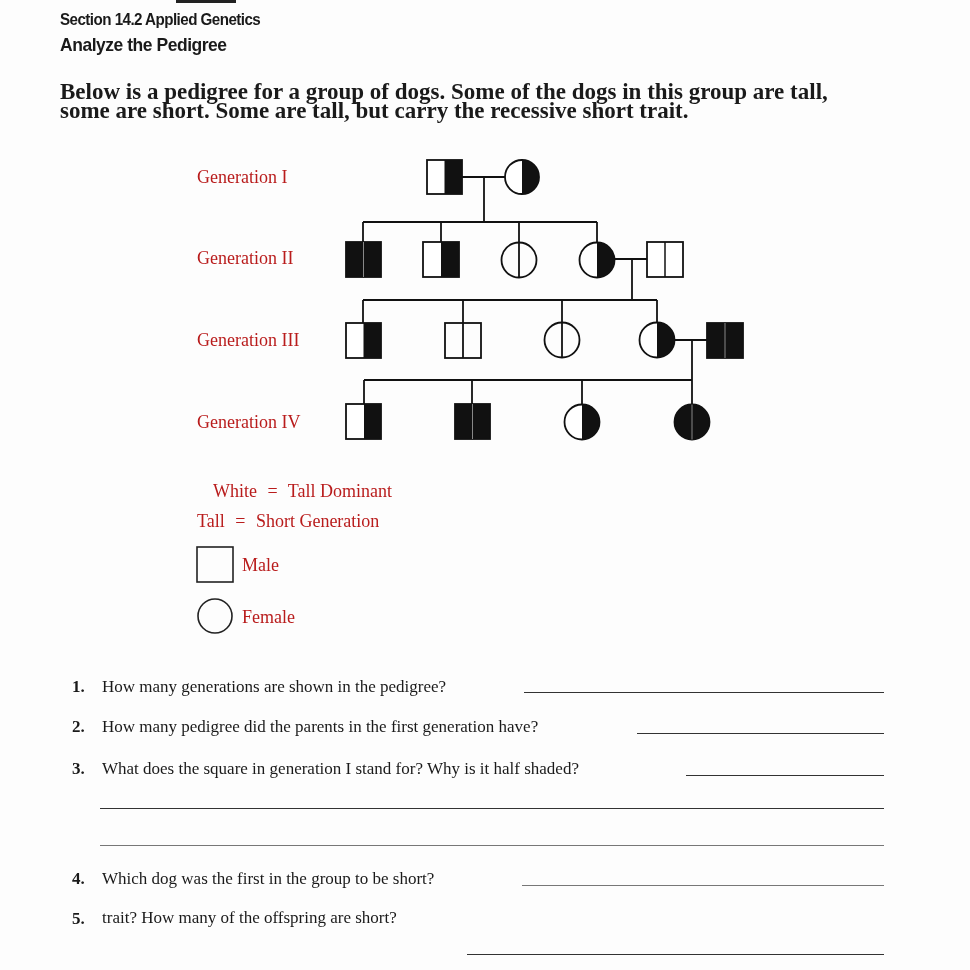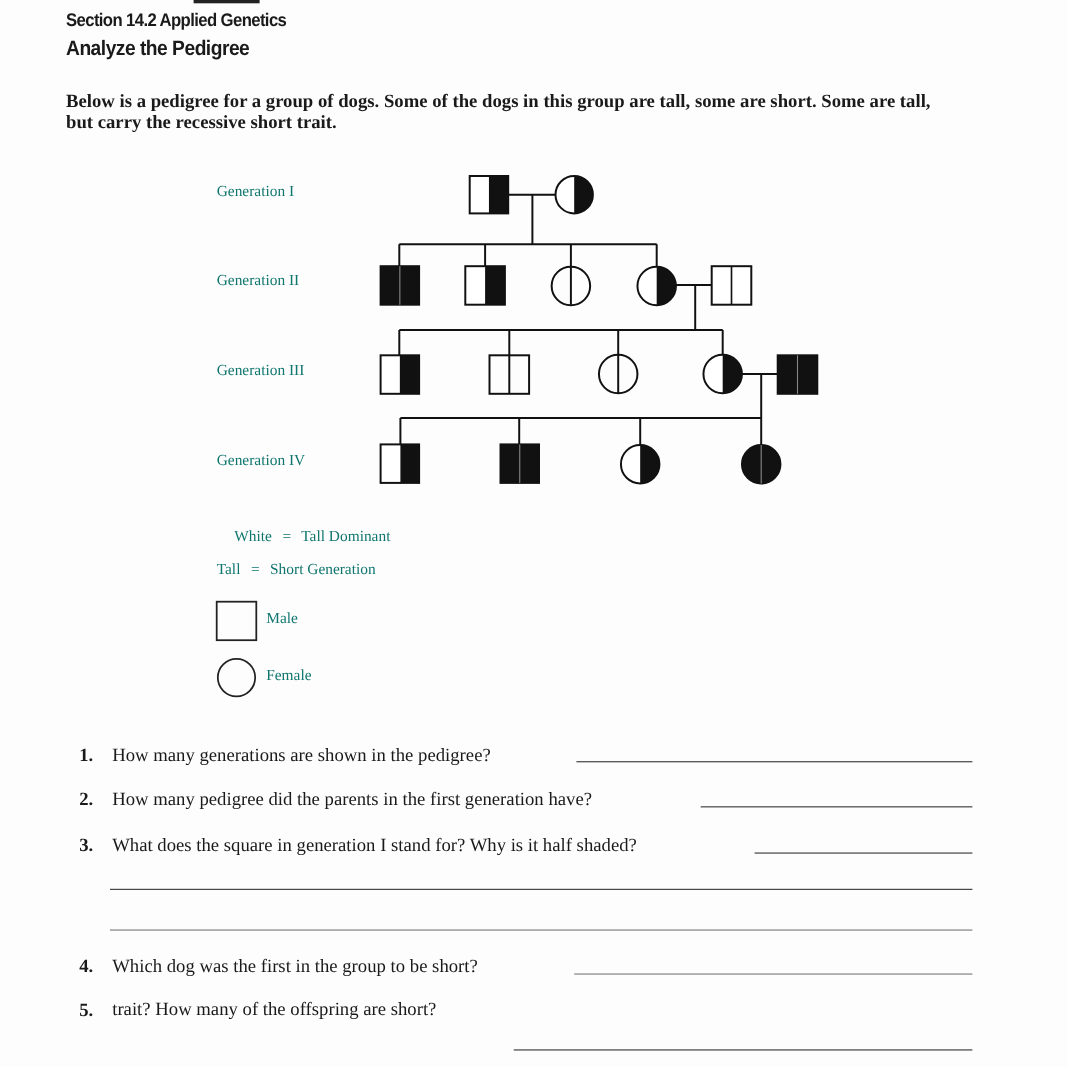--- a/index.html
+++ b/index.html
@@ -1,22 +1,22 @@
 <!DOCTYPE html>
 <html><head>
 <meta charset="utf-8">
 <style>
   html, body { margin: 0; padding: 0; background: #fdfdfd; }
   body { width: 970px; height: 970px; position: relative; overflow: hidden; color: #1a1a1a; }
   .abs { position: absolute; }
   .topbar { left: 176px; top: 0; width: 60px; height: 3px; background: #222; }
   .section { left: 60px; top: 10px; font-family: "Liberation Sans", sans-serif; font-weight: bold; font-size: 16.5px; letter-spacing: -0.6px; transform: scaleX(0.92); transform-origin: left; }
   .title { left: 60px; top: 34px; font-family: "Liberation Sans", sans-serif; font-weight: bold; font-size: 19px; letter-spacing: -0.5px; transform: scaleX(0.92); transform-origin: left; }
-  .intro { left: 60px; top: 82px; width: 800px; font-family: "Liberation Serif", serif; font-weight: bold; font-size: 17px; line-height: 19px; }
-  .serif { font-family: "Liberation Serif", serif; font-size: 14px; color: #0f766e; }
+  .intro { left: 60px; top: 82px; width: 800px; font-family: "Liberation Serif", serif; font-weight: bold; font-size: 23px; line-height: 19px; }
+  .serif { font-family: "Liberation Serif", serif; font-size: 18px; color: #b91c1c; }
   .genlabel { left: 197px; }
   svg.ped { position: absolute; left: 0; top: 0; }
   .q { left: 72px; font-family: "Liberation Serif", serif; font-size: 17px; display: flex; }
   .q .num { width: 30px; font-weight: bold; }
   .aline { position: absolute; border-bottom: 1.5px solid #333; height: 0; }
 </style>
 </head>
 <body>
 
 <div class="abs topbar"></div>

